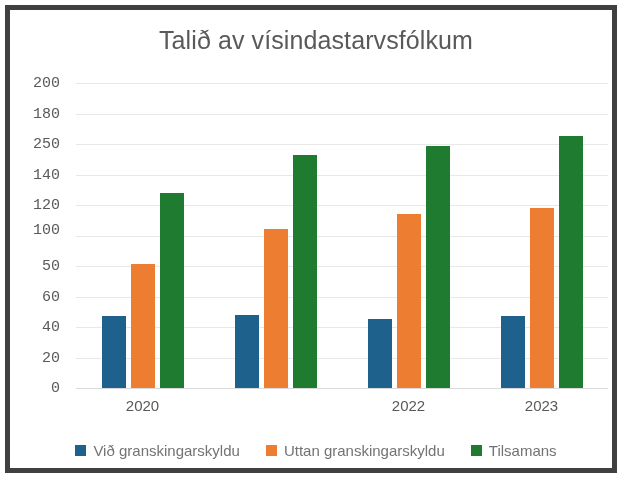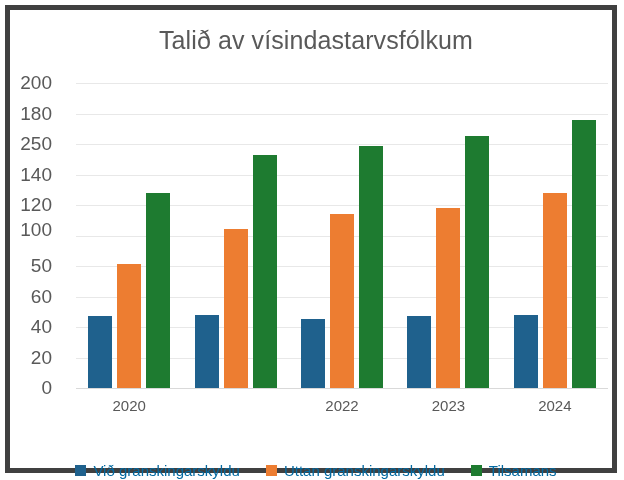--- a/index.html
+++ b/index.html
@@ -54,25 +54,26 @@
     height: 1px;
     background: #e8e8e8;
   }
   .gridline.zero {
     background: #d9d9d9;
   }
 
   .ytick {
     position: absolute;
     right: 100%;
-    margin-right: 24px;
+    margin-right: 16px;
     transform: translateY(-50%);
-    font-size: 19px;
+    font-size: 15px;
     color: #595959;
     white-space: nowrap;
+    font-family: Liberation Mono, monospace;
   }
 
   #groups {
     position: absolute;
     left: 0;
     top: 0;
     right: 0;
     bottom: 0;
     display: flex;
   }
@@ -107,23 +108,22 @@
     display: flex;
     justify-content: center;
     align-items: center;
     gap: 26px;
   }
   .legend-item {
     display: flex;
     align-items: center;
     gap: 7px;
     font-size: 15px;
-    color: #0369a1;
+    color: #737373;
     white-space: nowrap;
-    margin-top: 20px;
   }
   .swatch {
     width: 11px;
     height: 11px;
     flex: 0 0 auto;
   }
 </style>
 </head>
 <body>
 
@@ -175,26 +175,20 @@
           <div class="bar" title="Uttan granskingarskyldu 2022: 114" style="height: 173.85px; background: rgb(237, 125, 49);"></div>
           <div class="bar" title="Tilsamans 2022: 159" style="height: 242.475px; background: rgb(30, 123, 48);"></div>
           <div class="xtick">2022</div>
         </div>
         <div class="group">
           <div class="bar" title="Við granskingarskyldu 2023: 47" style="height: 71.675px; background: rgb(31, 97, 141);"></div>
           <div class="bar" title="Uttan granskingarskyldu 2023: 118" style="height: 179.95px; background: rgb(237, 125, 49);"></div>
           <div class="bar" title="Tilsamans 2023: 165" style="height: 251.625px; background: rgb(30, 123, 48);"></div>
           <div class="xtick">2023</div>
         </div>
-        <div class="group">
-          <div class="bar" title="Við granskingarskyldu 2024: 48" style="height: 73.2px; background: rgb(31, 97, 141);"></div>
-          <div class="bar" title="Uttan granskingarskyldu 2024: 128" style="height: 195.2px; background: rgb(237, 125, 49);"></div>
-          <div class="bar" title="Tilsamans 2024: 176" style="height: 268.4px; background: rgb(30, 123, 48);"></div>
-          <div class="xtick">2024</div>
-        </div>
       </div>
   </div>
 
   <div id="legend">
       <div class="legend-item">
         <span class="swatch" style="background: rgb(31, 97, 141);"></span>
         <span>Við granskingarskyldu</span>
       </div>
       <div class="legend-item">
         <span class="swatch" style="background: rgb(237, 125, 49);"></span>

